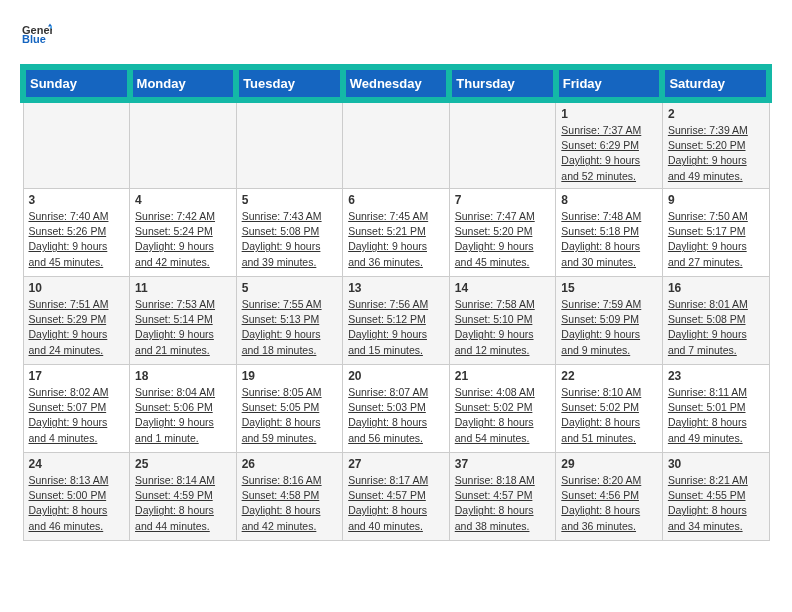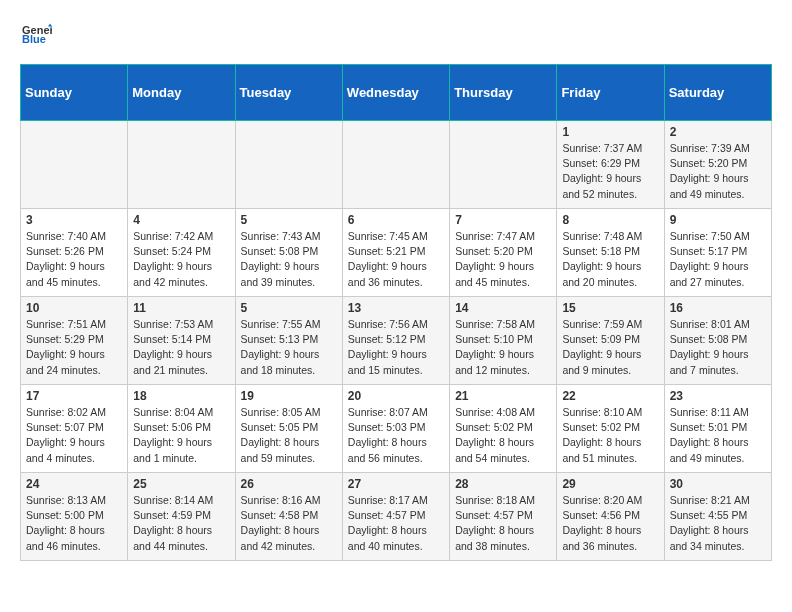--- a/index.html
+++ b/index.html
@@ -39,23 +39,23 @@
     }
     table {
       width: 100%;
       border-collapse: collapse;
       table-layout: fixed;
     }
     thead tr th {
       background-color: #1565C0;
       color: #fff;
       font-size: 13px;
-      padding: 20px 4px;
+      padding: 6px 4px;
       text-align: left;
-      border: 1px solid #14b8a6;
+      border: 6px solid #14b8a6;
     }
     tbody tr td {
       vertical-align: top;
       border: 1px solid #ccc;
       padding: 4px 5px;
       font-size: 10.5px;
       color: #333;
       height: 88px;
       background: #fff;
     }
@@ -66,20 +66,21 @@
       background: #fff;
     }
     .day-num {
       font-weight: bold;
       font-size: 12px;
       display: block;
       margin-bottom: 2px;
     }
     .day-info {
       line-height: 1.45;
+      text-decoration: underline;
     }
     .empty-cell {
       background: #f9f9f9;
     }
   </style>
 </head>
 <body>
 
 <div class="header">
   <div class="logo">
@@ -173,21 +174,21 @@
             <div>Sunrise: 7:47 AM</div>
             <div>Sunset: 5:20 PM</div>
             <div>Daylight: 9 hours and 45 minutes.</div>
           </div>
         </td>
         <td>
           <span class="day-num">8</span>
           <div class="day-info">
             <div>Sunrise: 7:48 AM</div>
             <div>Sunset: 5:18 PM</div>
-            <div>Daylight: 9 hours and 20 minutes.</div>
+            <div>Daylight: 8 hours and 30 minutes.</div>
           </div>
         </td>
         <td>
           <span class="day-num">9</span>
           <div class="day-info">
             <div>Sunrise: 7:50 AM</div>
             <div>Sunset: 5:17 PM</div>
             <div>Daylight: 9 hours and 27 minutes.</div>
           </div>
         </td>
@@ -335,21 +336,21 @@
         </td>
         <td>
           <span class="day-num">27</span>
           <div class="day-info">
             <div>Sunrise: 8:17 AM</div>
             <div>Sunset: 4:57 PM</div>
             <div>Daylight: 8 hours and 40 minutes.</div>
           </div>
         </td>
         <td>
-          <span class="day-num">28</span>
+          <span class="day-num">37</span>
           <div class="day-info">
             <div>Sunrise: 8:18 AM</div>
             <div>Sunset: 4:57 PM</div>
             <div>Daylight: 8 hours and 38 minutes.</div>
           </div>
         </td>
         <td>
           <span class="day-num">29</span>
           <div class="day-info">
             <div>Sunrise: 8:20 AM</div>

